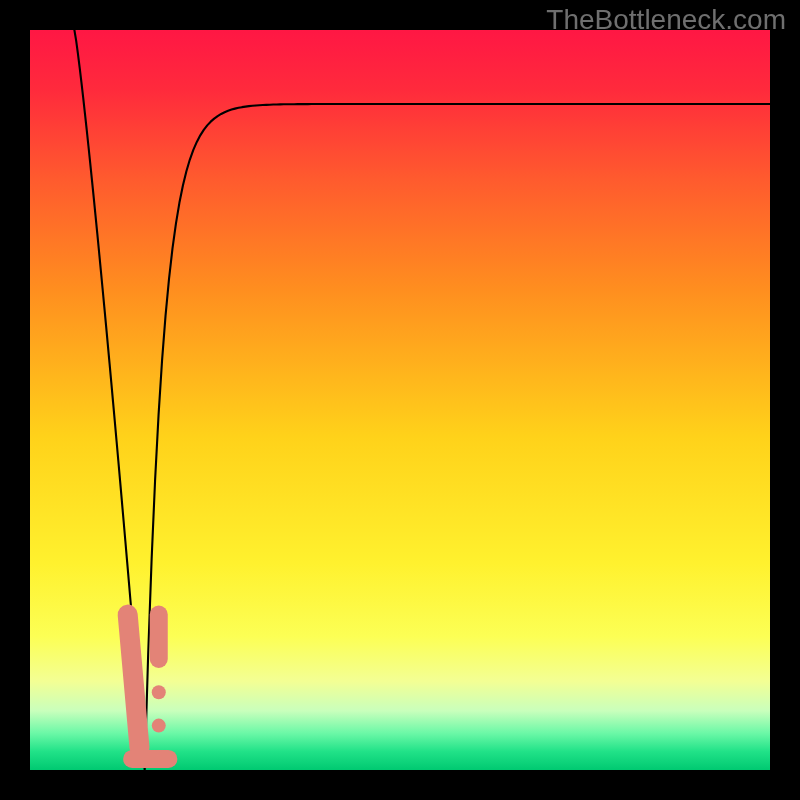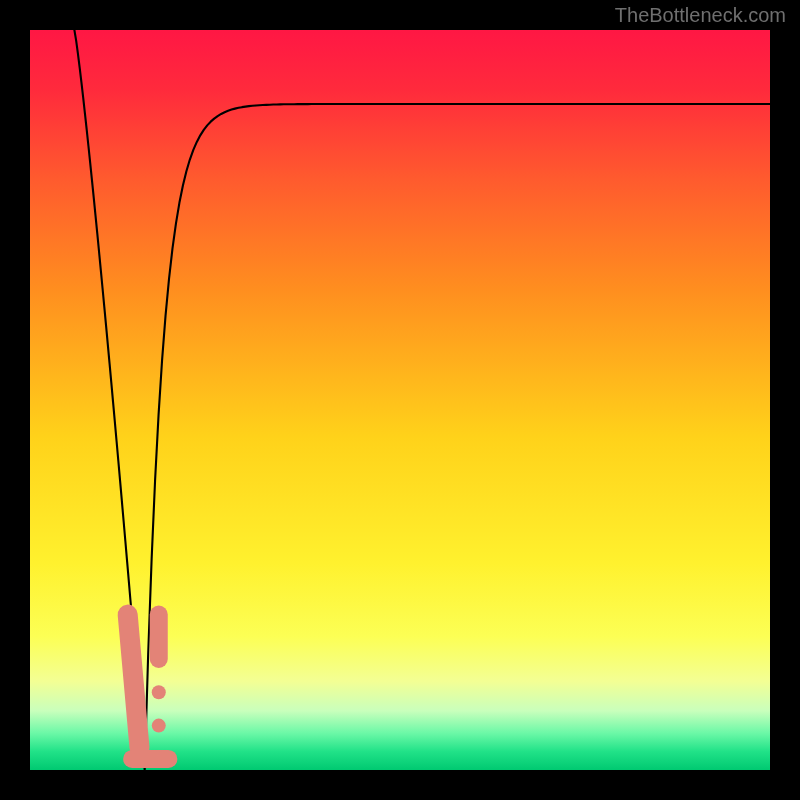--- a/index.html
+++ b/index.html
@@ -23,21 +23,21 @@
     top: 30px;
     width: 740px;
     height: 740px;
     overflow: hidden;
   }
   .watermark {
     position: absolute;
     top: 4px;
     right: 14px;
     color: #6f6f6f;
-    font-size: 20px;
+    font-size: 28px;
     font-weight: 500;
     user-select: none;
   }
 </style>
 </head>
 <body>
 
 <div class="frame">
 
   <div class="watermark">TheBottleneck.com</div>

